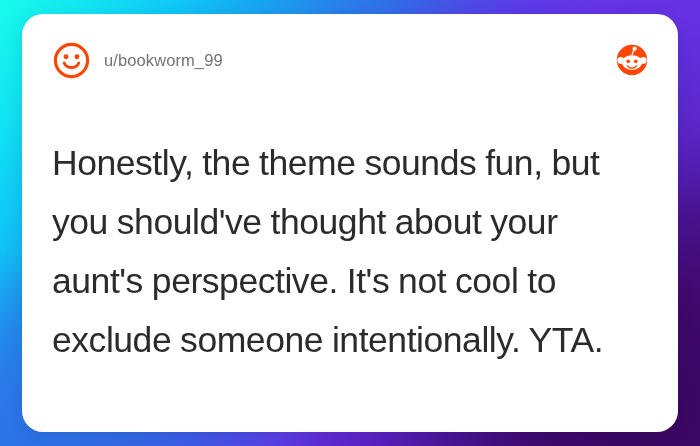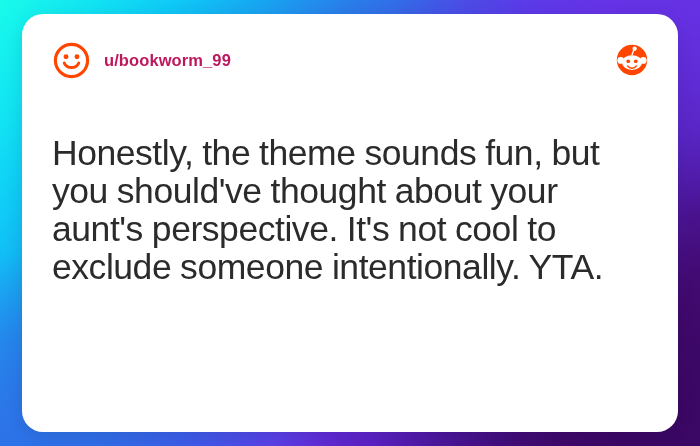--- a/index.html
+++ b/index.html
@@ -97,40 +97,40 @@
   .avatar {
     width: 39px;
     height: 39px;
     flex: 0 0 auto;
     display: block;
   }
 
   .username {
     margin-left: 13px;
     font-size: 16.5px;
-    color: #be185d;
+    color: #737373;
     letter-spacing: 0.1px;
     white-space: nowrap;
-    font-weight: 700;
+    font-weight: 400;
   }
 
   .header-spacer { flex: 1 1 auto; }
 
   .brand-logo {
     width: 32px;
     height: 32px;
     flex: 0 0 auto;
     display: block;
   }
 
   
   .comment-body {
     margin-top: 52px;
     font-size: 35.5px;
-    line-height: 38px;
+    line-height: 59px;
     color: #2B2B2B;
     font-weight: 400;
     letter-spacing: -0.45px;
     max-width: 600px;
     word-spacing: -0.5px;
   }
 </style>
 </head>
 <body>
 

